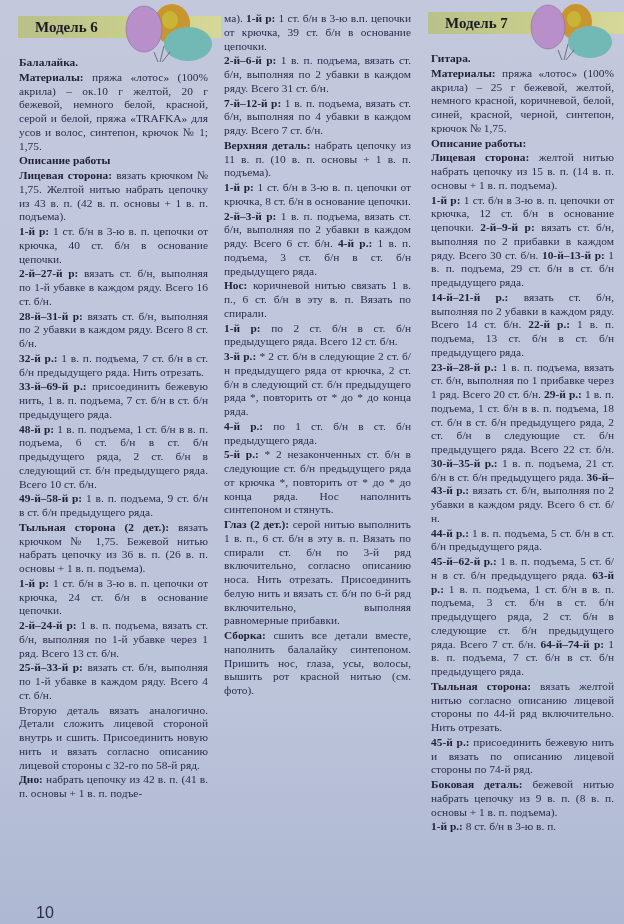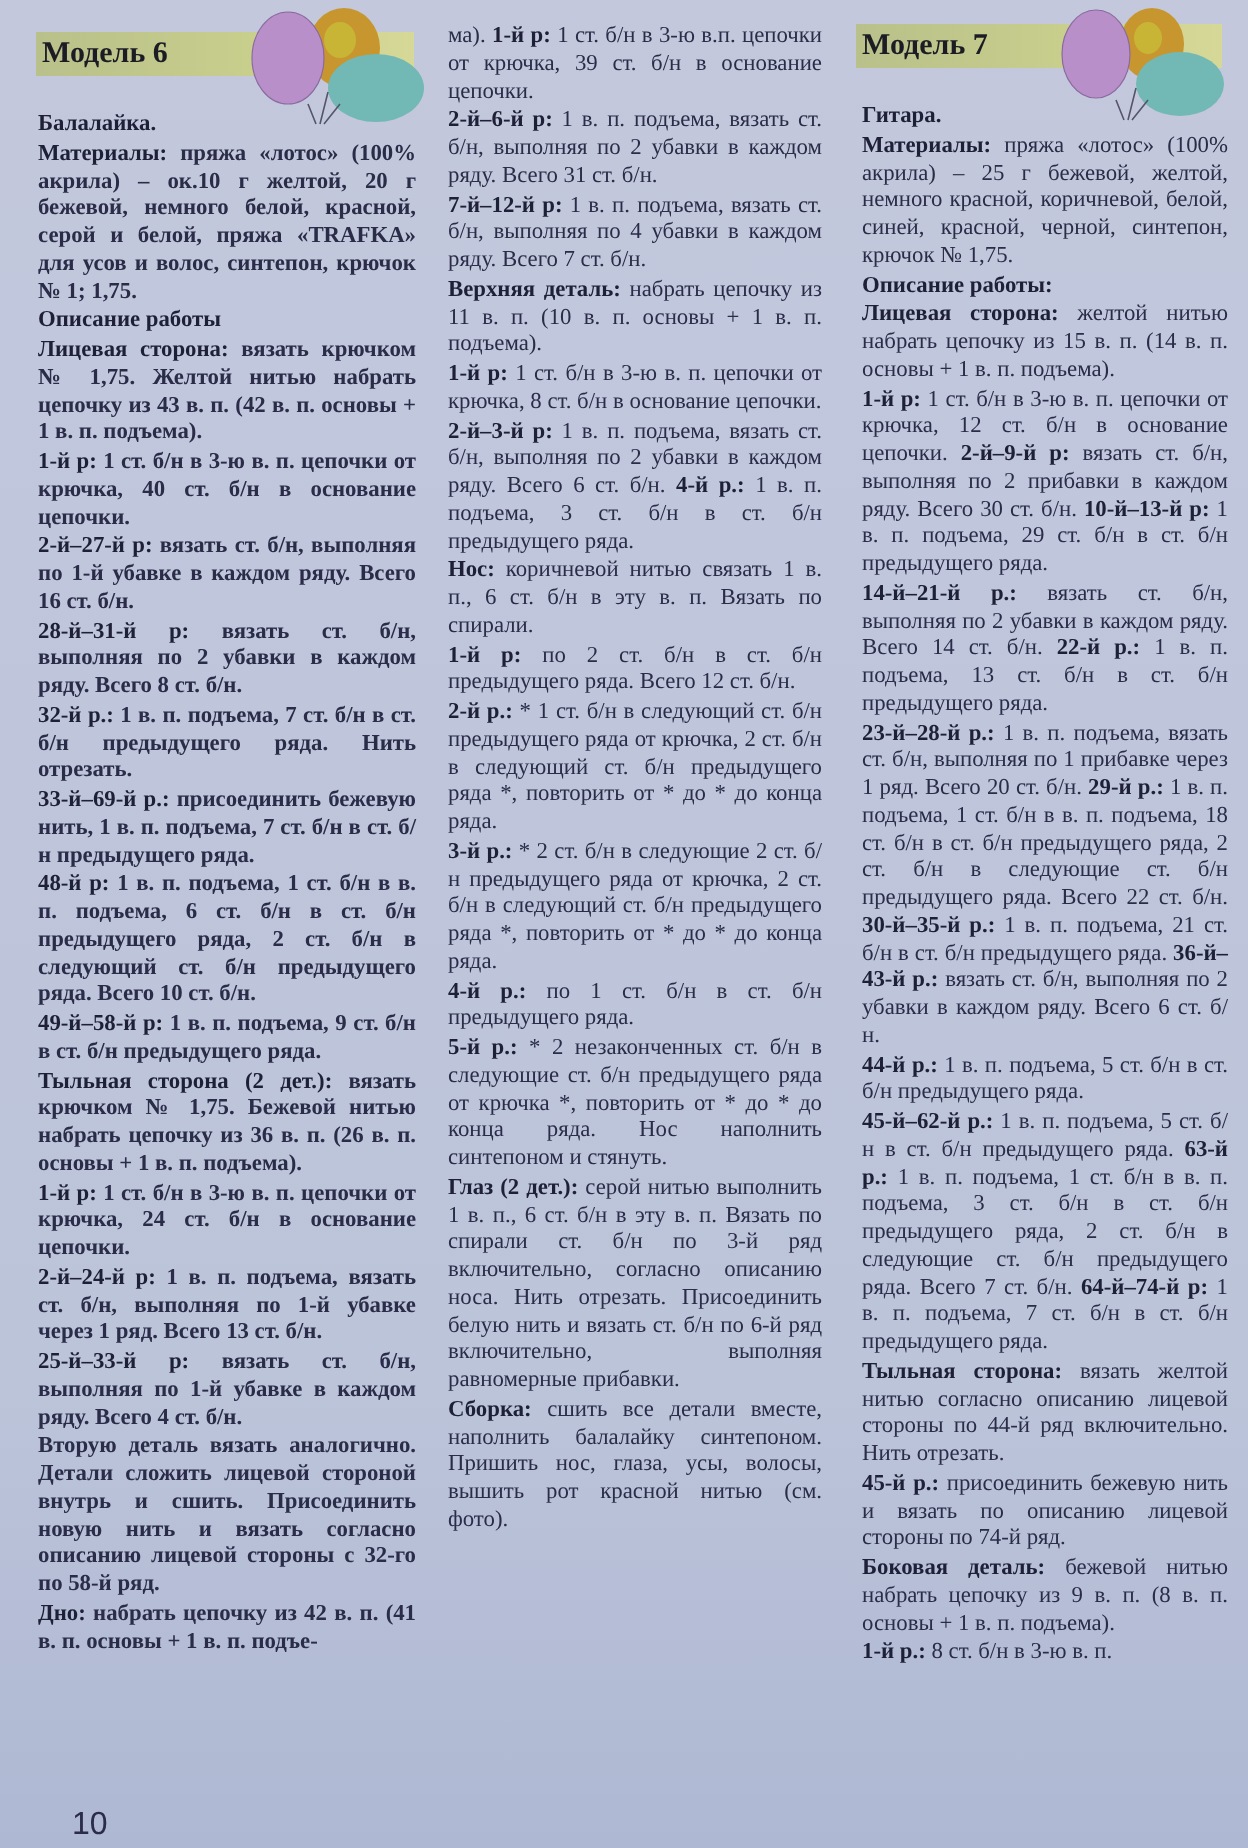--- a/index.html
+++ b/index.html
@@ -8,30 +8,30 @@
     background: linear-gradient(180deg, #c3c8dc 0%, #bfc6dc 40%, #bcc4da 75%, #aeb8d2 100%);
     font-family: "Liberation Serif", serif;
     color: #2a2c48;
     position: relative;
   }
   .col {
     position: absolute; top: 0;
     font-size: 11.4px; line-height: 13.75px;
     text-align: justify;
   }
-  #col1 { left: 19px; width: 189px; top: 56px; font-weight: bold; }
+  #col1 { left: 19px; width: 189px; top: 56px; }
   #col2 { left: 224px; width: 187px; top: 12px; }
   #col3 { left: 431px; width: 183px; top: 52px; }
   .col p { margin: 0 0 1px 0; text-indent: 0; }
   .col b { color: #1e2038; }
   .hdr {
     position: absolute; height: 22px;
     background: linear-gradient(90deg, #b9c08a 0%, #c9cf8c 60%, #d6d898 100%);
     font-family: "Liberation Serif", serif; font-weight: bold;
-    font-size: 15px; line-height: 22px; color: #1c1c24; padding-left: 3px;
+    font-size: 15px; line-height: 22px; color: #1c1c24; padding-left: 17px;
   }
   #hdr6 { left: 18px; top: 16px; width: 186px; }
   #hdr7 { left: 428px; top: 12px; width: 180px; }
   .balloons { position: absolute; }
   #balloons6 { left: 114px; top: 2px; width: 100px; height: 62px; }
   #balloons7 { left: 520px; top: 2px; width: 92px; height: 60px; }
   .pageno {
     position: absolute; left: 36px; top: 904px;
     font-family: "Liberation Sans", sans-serif; font-size: 16px; color: #2a2c48;
   }
@@ -82,21 +82,20 @@
 <div id="col2" class="col">
   <div id="m6-cont">
       <p><span>ма). </span><b>1-й р:</b><span> 1 ст. б/н в 3-ю в.п. цепочки от крючка, 39 ст. б/н в основание цепочки.</span></p>
       <p><b>2-й–6-й р:</b><span> 1 в. п. подъема, вязать ст. б/н, выполняя по 2 убавки в каждом ряду. Всего 31 ст. б/н.</span></p>
       <p><b>7-й–12-й р:</b><span> 1 в. п. подъема, вязать ст. б/н, выполняя по 4 убавки в каждом ряду. Всего 7 ст. б/н.</span></p>
       <p><b>Верхняя деталь:</b><span> набрать цепочку из 11 в. п. (10 в. п. основы + 1 в. п. подъема).</span></p>
       <p><b>1-й р:</b><span> 1 ст. б/н в 3-ю в. п. цепочки от крючка, 8 ст. б/н в основание цепочки.</span></p>
       <p><b>2-й–3-й р:</b><span> 1 в. п. подъема, вязать ст. б/н, выполняя по 2 убавки в каждом ряду. Всего 6 ст. б/н. </span><b>4-й р.:</b><span> 1 в. п. подъема, 3 ст. б/н в ст. б/н предыдущего ряда.</span></p>
       <p><b>Нос:</b><span> коричневой нитью связать 1 в. п., 6 ст. б/н в эту в. п. Вязать по спирали.</span></p>
       <p><b>1-й р:</b><span> по 2 ст. б/н в ст. б/н предыдущего ряда. Всего 12 ст. б/н.</span></p>
-      <p><b>2-й р.:</b><span> * 1 ст. б/н в следующий ст. б/н предыдущего ряда от крючка, 2 ст. б/н в следующий ст. б/н предыдущего ряда *, повторить от * до * до конца ряда.</span></p>
       <p><b>3-й р.:</b><span> * 2 ст. б/н в следующие 2 ст. б/н предыдущего ряда от крючка, 2 ст. б/н в следующий ст. б/н предыдущего ряда *, повторить от * до * до конца ряда.</span></p>
       <p><b>4-й р.:</b><span> по 1 ст. б/н в ст. б/н предыдущего ряда.</span></p>
       <p><b>5-й р.:</b><span> * 2 незаконченных ст. б/н в следующие ст. б/н предыдущего ряда от крючка *, повторить от * до * до конца ряда. Нос наполнить синтепоном и стянуть.</span></p>
       <p><b>Глаз (2 дет.):</b><span> серой нитью выполнить 1 в. п., 6 ст. б/н в эту в. п. Вязать по спирали ст. б/н по 3-й ряд включительно, согласно описанию носа. Нить отрезать. Присоединить белую нить и вязать ст. б/н по 6-й ряд включительно, выполняя равномерные прибавки.</span></p>
       <p><b>Сборка:</b><span> сшить все детали вместе, наполнить балалайку синтепоном. Пришить нос, глаза, усы, волосы, вышить рот красной нитью (см. фото).</span></p>
     </div>
 </div>
 
 <div id="col3" class="col">
   <p><b>Гитара.</b></p>

